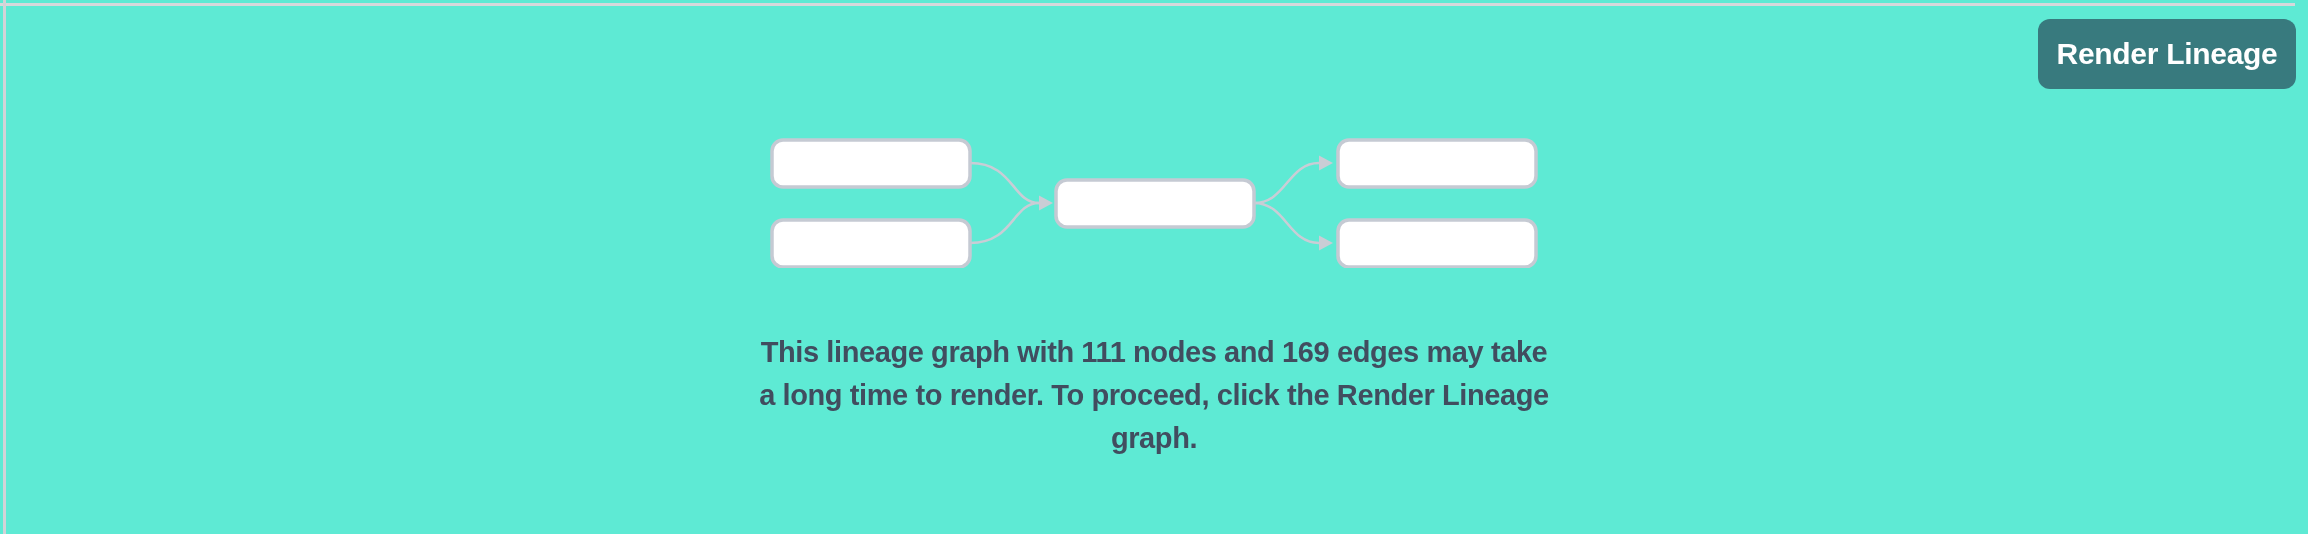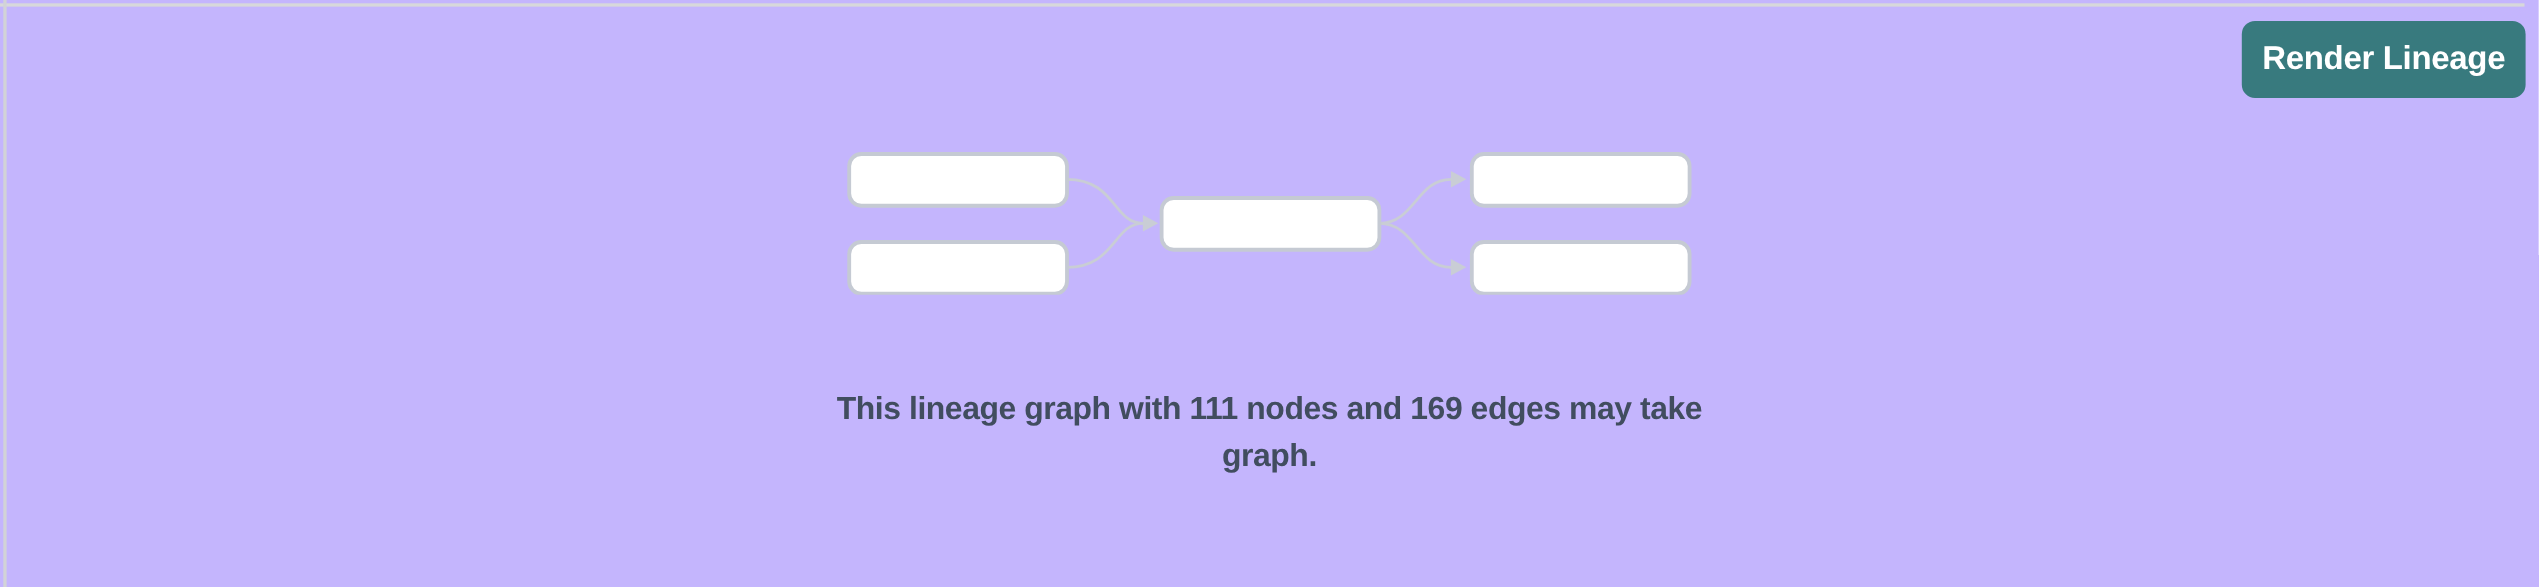--- a/index.html
+++ b/index.html
@@ -7,35 +7,35 @@
     --button-text:#ffffff;
     --message-text:#414d5f;
     --node-border:#c5cad3;
     --edge-stroke:#c9cdd5;
     --panel-border-top:#d7d8db;
     --panel-border-left:#d2d3d7;
   }
   *{box-sizing:border-box;margin:0;padding:0;}
   html,body{width:2308px;height:534px;background:#ffffff;overflow:hidden;
     font-family:"Liberation Sans","DejaVu Sans",sans-serif;}
-  .panel{position:relative;width:2308px;height:534px;background:#c4b5fd;}
+  .panel{position:relative;width:2308px;height:534px;background:#5eead4;}
   .panel-top-border{position:absolute;top:3px;left:0;width:2295px;height:3px;
     background:var(--panel-border-top);}
   .panel-left-border{position:absolute;top:0;left:3px;width:3px;height:534px;
     background:var(--panel-border-left);}
   .render-btn{position:absolute;top:19px;right:12px;width:258px;height:70px;
     background:var(--button-bg);color:var(--button-text);border:none;border-radius:12px;
     font-family:"Liberation Sans","DejaVu Sans",sans-serif;
     font-size:30px;font-weight:700;letter-spacing:-0.3px;cursor:pointer;
     display:flex;align-items:center;justify-content:center;}
   .graph-illustration{position:absolute;top:138px;left:50%;transform:translateX(-50%);
     width:770px;height:130px;}
   .warning-message{position:absolute;top:331px;left:50%;transform:translateX(-50%);
     width:1100px;text-align:center;color:var(--message-text);
-    font-size:29px;font-weight:700;line-height:43px;letter-spacing:-0.4px;margin-top:20px;}
+    font-size:29px;font-weight:700;line-height:43px;letter-spacing:-0.4px;}
   .warning-message .msg-line{white-space:nowrap;}
 </style>
 </head>
 <body>
 
 <div class="panel">
 
   <div class="panel-top-border"></div>
   <div class="panel-left-border"></div>
 
@@ -62,16 +62,17 @@
         <rect x="3" y="82" width="198" height="47" rx="11"></rect>
         <rect x="287" y="42" width="198" height="47" rx="11"></rect>
         <rect x="569" y="2" width="198" height="47" rx="11"></rect>
         <rect x="569" y="82" width="198" height="47" rx="11"></rect>
       </g>
     </svg>
   </div>
 
   <div class="warning-message">
     <div class="msg-line">This lineage graph with 111 nodes and 169 edges may take</div>
+    <div class="msg-line">a long time to render. To proceed, click the Render Lineage</div>
     <div class="msg-line">graph.</div>
   </div>
 
 </div>
 
 </body></html>

